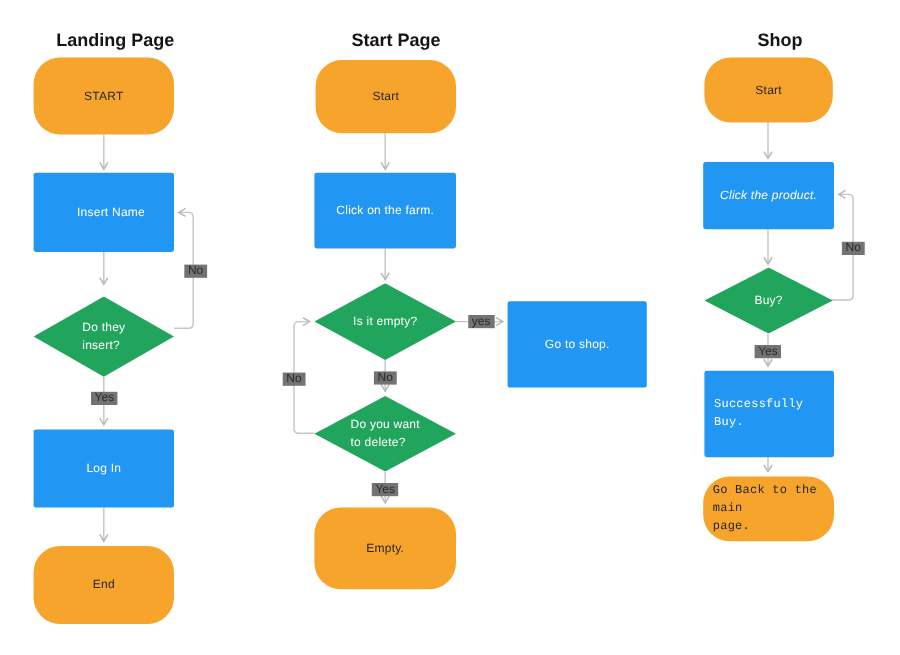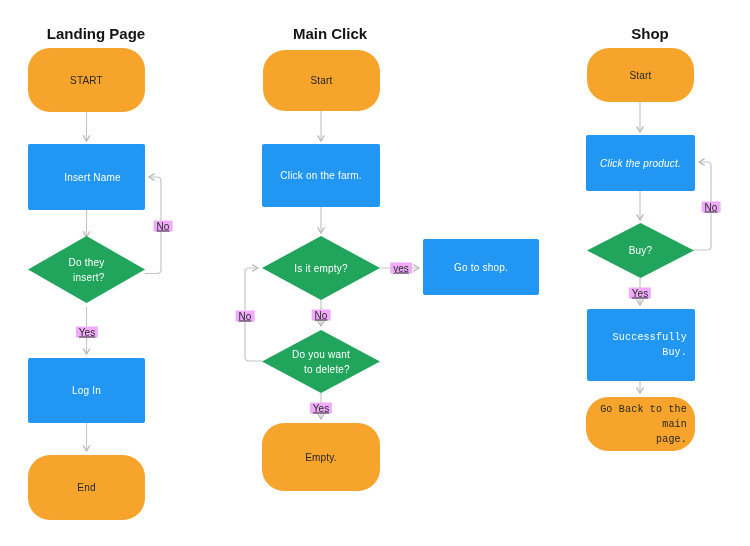--- a/index.html
+++ b/index.html
@@ -17,21 +17,21 @@
     position: absolute;
     transform: translateX(-50%);
     font-size: 15px; font-weight: 600;
     color: var(--c-title_text, #141414);
     white-space: nowrap;
     padding-left: 20px;
   }
   .node {
     position: absolute;
     display: flex; align-items: center; justify-content: center;
-    text-align: right;
+    text-align: left;
     font-size: 10px; font-weight: 500; letter-spacing: .2px;
     line-height: 1.5;
     white-space: pre-line;
     box-sizing: border-box;
     padding: 4px 8px;
   }
   .terminal {
     background: var(--c-orange, #F6A42C);
     border-radius: 22px;
     color: var(--c-dark_text, #262626);
@@ -43,26 +43,25 @@
   }
   .decision {
     background: var(--c-green, #21A45C);
     clip-path: polygon(50% 0, 100% 50%, 50% 100%, 0 50%);
     color: #ffffff;
     padding: 4px 14px;
   }
   .edge-label {
     position: absolute;
     transform: translate(-50%, -50%);
-    background: #f0abfc;
+    background: #737373;
     padding: 0 3px;
     font-size: 10px;
     color: var(--c-label_text, #2a2a2a);
     white-space: nowrap;
-    text-decoration: underline;
   }
 </style>
 </head>
 <body>
 
 <div class="canvas">
 
   <svg class="edges" width="750" height="546" viewBox="0 0 750 546">
     <defs>
       <marker id="arr" viewBox="0 0 8 8" refX="6.5" refY="4" markerWidth="7.5" markerHeight="7.5" orient="auto">
@@ -84,34 +83,34 @@
     <path class="edge" marker-end="url(#arr)" d="M321,393 V419"></path>
 
     <path class="edge" marker-end="url(#arr)" d="M640,102 V132"></path>
     <path class="edge" marker-end="url(#arr)" d="M640,191 V220"></path>
     <path class="edge" marker-end="url(#arr)" d="M640,278 V305"></path>
     <path class="edge" marker-end="url(#arr)" d="M640,365 V393"></path>
     <path class="edge" marker-end="url(#arr)" d="M693,250 H707 Q711,250 711,246 V166 Q711,162 707,162 H699"></path>
   </svg>
 
   <div class="col-title" style="left:86px; top:25px;">Landing Page</div>
-  <div class="col-title" style="left:320px; top:25px;">Main Click</div>
+  <div class="col-title" style="left:320px; top:25px;">Start Page</div>
   <div class="col-title" style="left:640px; top:25px;">Shop</div>
 
   <div class="node terminal" style="left:28px; top:48px; width:117px; height:64px;">START</div>
   <div class="node process" style="left:28px; top:144px; width:117px; height:66px;padding-left:20px;">Insert Name</div>
-  <div class="node decision" style="left:28px; top:236px; width:117px; height:67px;">Do they
+  <div class="node decision" style="left:28px; top:247px; width:117px; height:67px;">Do they
 insert?</div>
   <div class="node terminal" style="left:28px; top:455px; width:117px; height:65px;">End</div>
   <div class="node process" style="left:28px; top:358px; width:117px; height:65px;">Log In</div>
 
   <div class="node terminal" style="left:263px; top:50px; width:117px; height:61px;">Start</div>
   <div class="node decision" style="left:262px; top:236px; width:118px; height:64px;">Is it empty?</div>
   <div class="node process" style="left:262px; top:144px; width:118px; height:63px;">Click on the farm.</div>
-  <div class="node process" style="left:423px; top:239px; width:116px; height:56px;">Go to shop.</div>
+  <div class="node process" style="left:423px; top:251px; width:116px; height:72px;">Go to shop.</div>
   <div class="node decision" style="left:262px; top:330px; width:118px; height:63px;">Do you want
 to delete?</div>
   <div class="node terminal" style="left:262px; top:423px; width:118px; height:68px;">Empty.</div>
 
   <div class="node terminal" style="left:587px; top:48px; width:107px; height:54px;">Start</div>
   <div class="node process" style="left:586px; top:135px; width:109px; height:56px;font-style:italic;">Click the product.</div>
   <div class="node decision" style="left:587px; top:223px; width:107px; height:55px;">Buy?</div>
   <div class="node process" style="left:587px; top:309px; width:108px; height:72px;font-family:Liberation Mono, monospace;">Successfully Buy.</div>
   <div class="node terminal" style="left:586px; top:397px; width:109px; height:54px;font-family:Liberation Mono, monospace;">Go Back to the main
 page.</div>

